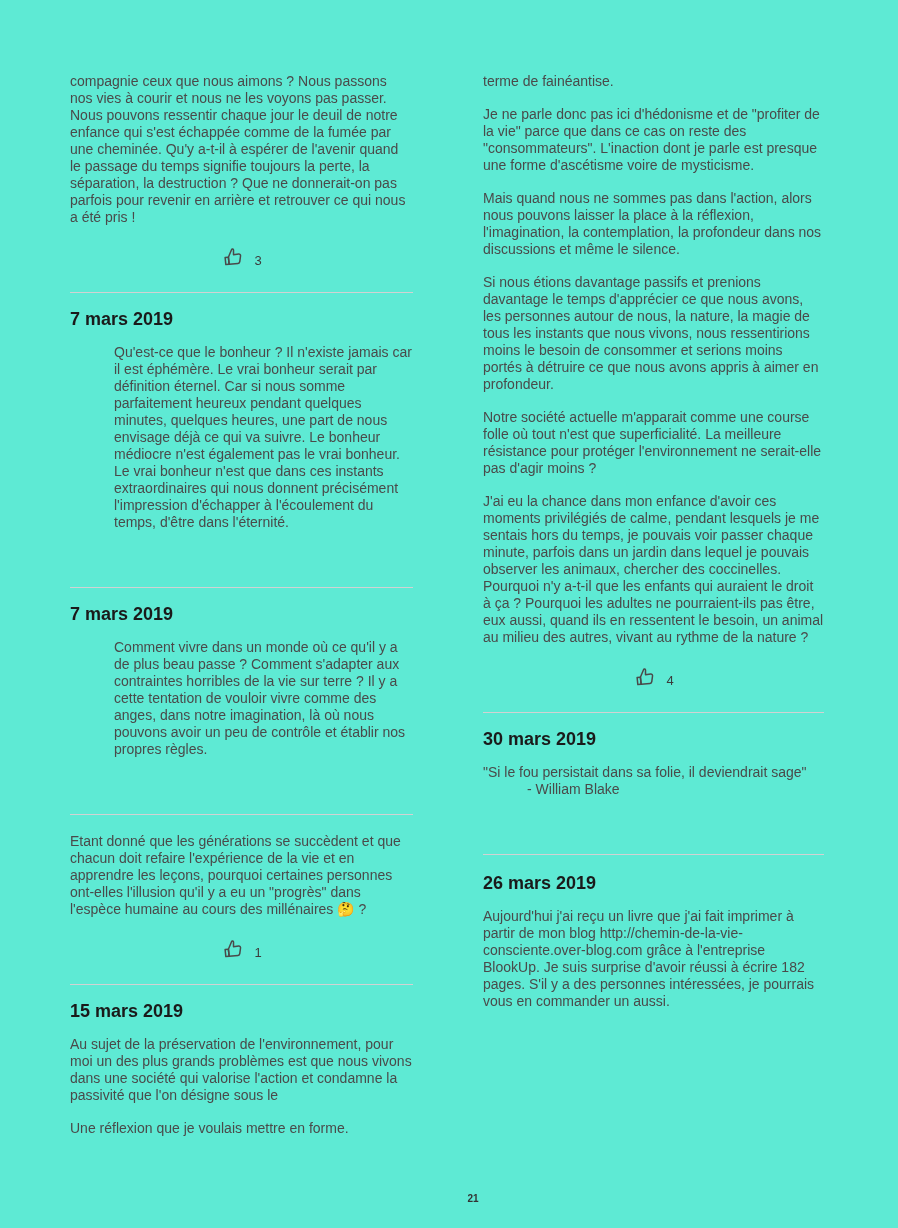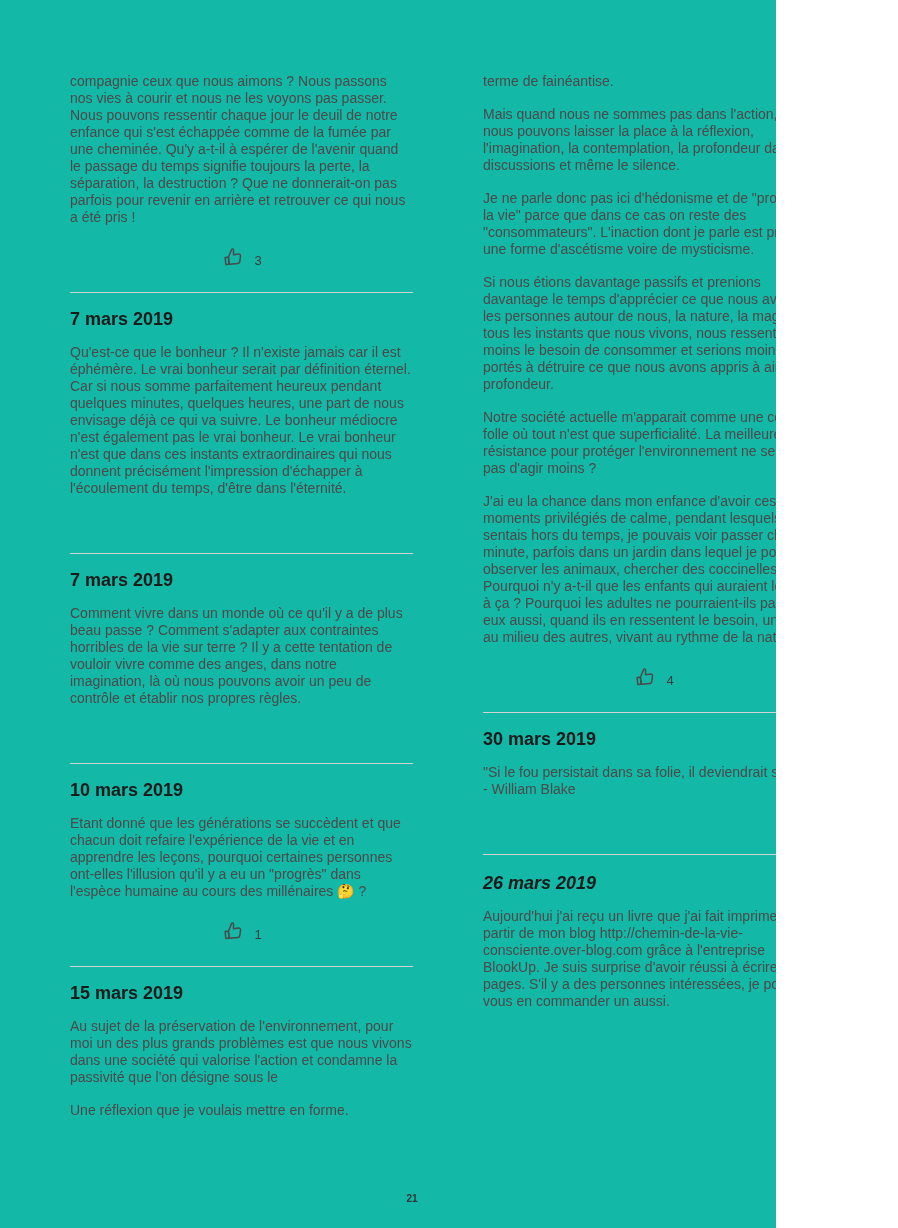--- a/index.html
+++ b/index.html
@@ -1,43 +1,43 @@
 <!DOCTYPE html>
 <html lang="fr"><head>
 <meta charset="utf-8">
 <style>
   * { box-sizing: border-box; }
   html, body { margin: 0; padding: 0; background: #ffffff; }
   .page {
     position: relative;
-    width: 776px;
+    width: 898px;
     height: 1228px;
-    background: #14b8a6;
+    background: #5eead4;
     font-family: "Liberation Sans", sans-serif;
     overflow: hidden;
   }
   .col {
     position: absolute;
     top: 73px;
     font-size: 14px;
     line-height: 17px;
     color: #4a4a4a;
   }
   .col-left  { left: 70px;  width: 343px; }
   .col-right { left: 483px; width: 341px; }
   .para { margin: 0 0 16px; overflow-wrap: break-word; }
   .para.tight { margin-bottom: 0; }
-  .para.end { margin-bottom: 56px; }
+  .para.end { margin-bottom: 56px; margin-left: 44px; }
   .date {
     margin: 0 0 16px;
     font-size: 18px;
     font-weight: bold;
     color: #1a1a1a;
   }
-  .date.mt-lg { margin-top: 20px; font-style: italic; }
+  .date.mt-lg { margin-top: 20px; }
   .divider {
     height: 0;
     border: 0;
     border-top: 1px solid #d2d2d2;
     margin: 0 0 18px;
   }
   .likes {
     display: flex;
     justify-content: center;
     align-items: flex-end;
@@ -94,21 +94,20 @@
     <div class="date">7 mars 2019</div>
     <p class="para end">Qu'est-ce que le bonheur ? Il n'existe jamais car il est éphémère. Le vrai bonheur serait par définition éternel. Car si nous somme parfaitement heureux pendant quelques minutes, quelques heures, une part de nous envisage déjà ce qui va suivre. Le bonheur médiocre n'est également pas le vrai bonheur. Le vrai bonheur n'est que dans ces instants extraordinaires qui nous donnent précisément l'impression d'échapper à l'écoulement du temps, d'être dans l'éternité.</p>
 
     <div class="divider"></div>
 
     <div class="date">7 mars 2019</div>
     <p class="para end">Comment vivre dans un monde où ce qu'il y a de plus beau passe ? Comment s'adapter aux contraintes horribles de la vie sur terre ? Il y a cette tentation de vouloir vivre comme des anges, dans notre imagination, là où nous pouvons avoir un peu de contrôle et établir nos propres règles.</p>
 
     <div class="divider"></div>
 
-    <div class="date">10 mars 2019</div>
     <p class="para">Etant donné que les générations se succèdent et que chacun doit refaire l'expérience de la vie et en apprendre les leçons, pourquoi certaines personnes ont-elles l'illusion qu'il y a eu un "progrès" dans l'espèce humaine au cours des millénaires 🤔 ?</p>
 
     <div class="likes">
       <span class="like-icon">
         <svg viewBox="0 0 24 24" fill="none" stroke="#4a4a4a" stroke-width="1.5" stroke-linejoin="round" stroke-linecap="round">
           <path d="M7.5 10.7 L11.4 3.6 c0.5 -0.95 2 -0.55 1.95 0.5 l-0.5 4.6 h5.2 c1.1 0 1.9 1.05 1.65 2.1 l-1.35 5.6 c-0.2 0.9 -1 1.5 -1.9 1.5 H7.5 Z"></path>
           <path d="M4.2 10.7 h3.3 v7.1 H4.2 Z"></path>
         </svg>
       </span>
       <span class="like-count">1</span>
@@ -118,22 +117,22 @@
 
     <div class="date">15 mars 2019</div>
     <p class="para">Au sujet de la préservation de l'environnement, pour moi un des plus grands problèmes est que nous vivons dans une société qui valorise l'action et condamne la passivité que l'on désigne sous le</p>
     <p class="para">Une réflexion que je voulais mettre en forme.</p>
 
   </div>
 
   <div class="col col-right">
 
     <p class="para">terme de fainéantise.</p>
+    <p class="para">Je ne parle donc pas ici d'hédonisme et de "profiter de la vie" parce que dans ce cas on reste des "consommateurs". L'inaction dont je parle est presque une forme d'ascétisme voire de mysticisme.</p>
     <p class="para">Mais quand nous ne sommes pas dans l'action, alors nous pouvons laisser la place à la réflexion, l'imagination, la contemplation, la profondeur dans nos discussions et même le silence.</p>
-    <p class="para">Je ne parle donc pas ici d'hédonisme et de "profiter de la vie" parce que dans ce cas on reste des "consommateurs". L'inaction dont je parle est presque une forme d'ascétisme voire de mysticisme.</p>
     <p class="para">Si nous étions davantage passifs et prenions davantage le temps d'apprécier ce que nous avons, les personnes autour de nous, la nature, la magie de tous les instants que nous vivons, nous ressentirions moins le besoin de consommer et serions moins portés à détruire ce que nous avons appris à aimer en profondeur.</p>
     <p class="para">Notre société actuelle m'apparait comme une course folle où tout n'est que superficialité. La meilleure résistance pour protéger l'environnement ne serait-elle pas d'agir moins ?</p>
     <p class="para">J'ai eu la chance dans mon enfance d'avoir ces moments privilégiés de calme, pendant lesquels je me sentais hors du temps, je pouvais voir passer chaque minute, parfois dans un jardin dans lequel je pouvais observer les animaux, chercher des coccinelles. Pourquoi n'y a-t-il que les enfants qui auraient le droit à ça ? Pourquoi les adultes ne pourraient-ils pas être, eux aussi, quand ils en ressentent le besoin, un animal au milieu des autres, vivant au rythme de la nature ?</p>
 
     <div class="likes">
       <span class="like-icon">
         <svg viewBox="0 0 24 24" fill="none" stroke="#4a4a4a" stroke-width="1.5" stroke-linejoin="round" stroke-linecap="round">
           <path d="M7.5 10.7 L11.4 3.6 c0.5 -0.95 2 -0.55 1.95 0.5 l-0.5 4.6 h5.2 c1.1 0 1.9 1.05 1.65 2.1 l-1.35 5.6 c-0.2 0.9 -1 1.5 -1.9 1.5 H7.5 Z"></path>
           <path d="M4.2 10.7 h3.3 v7.1 H4.2 Z"></path>
         </svg>

